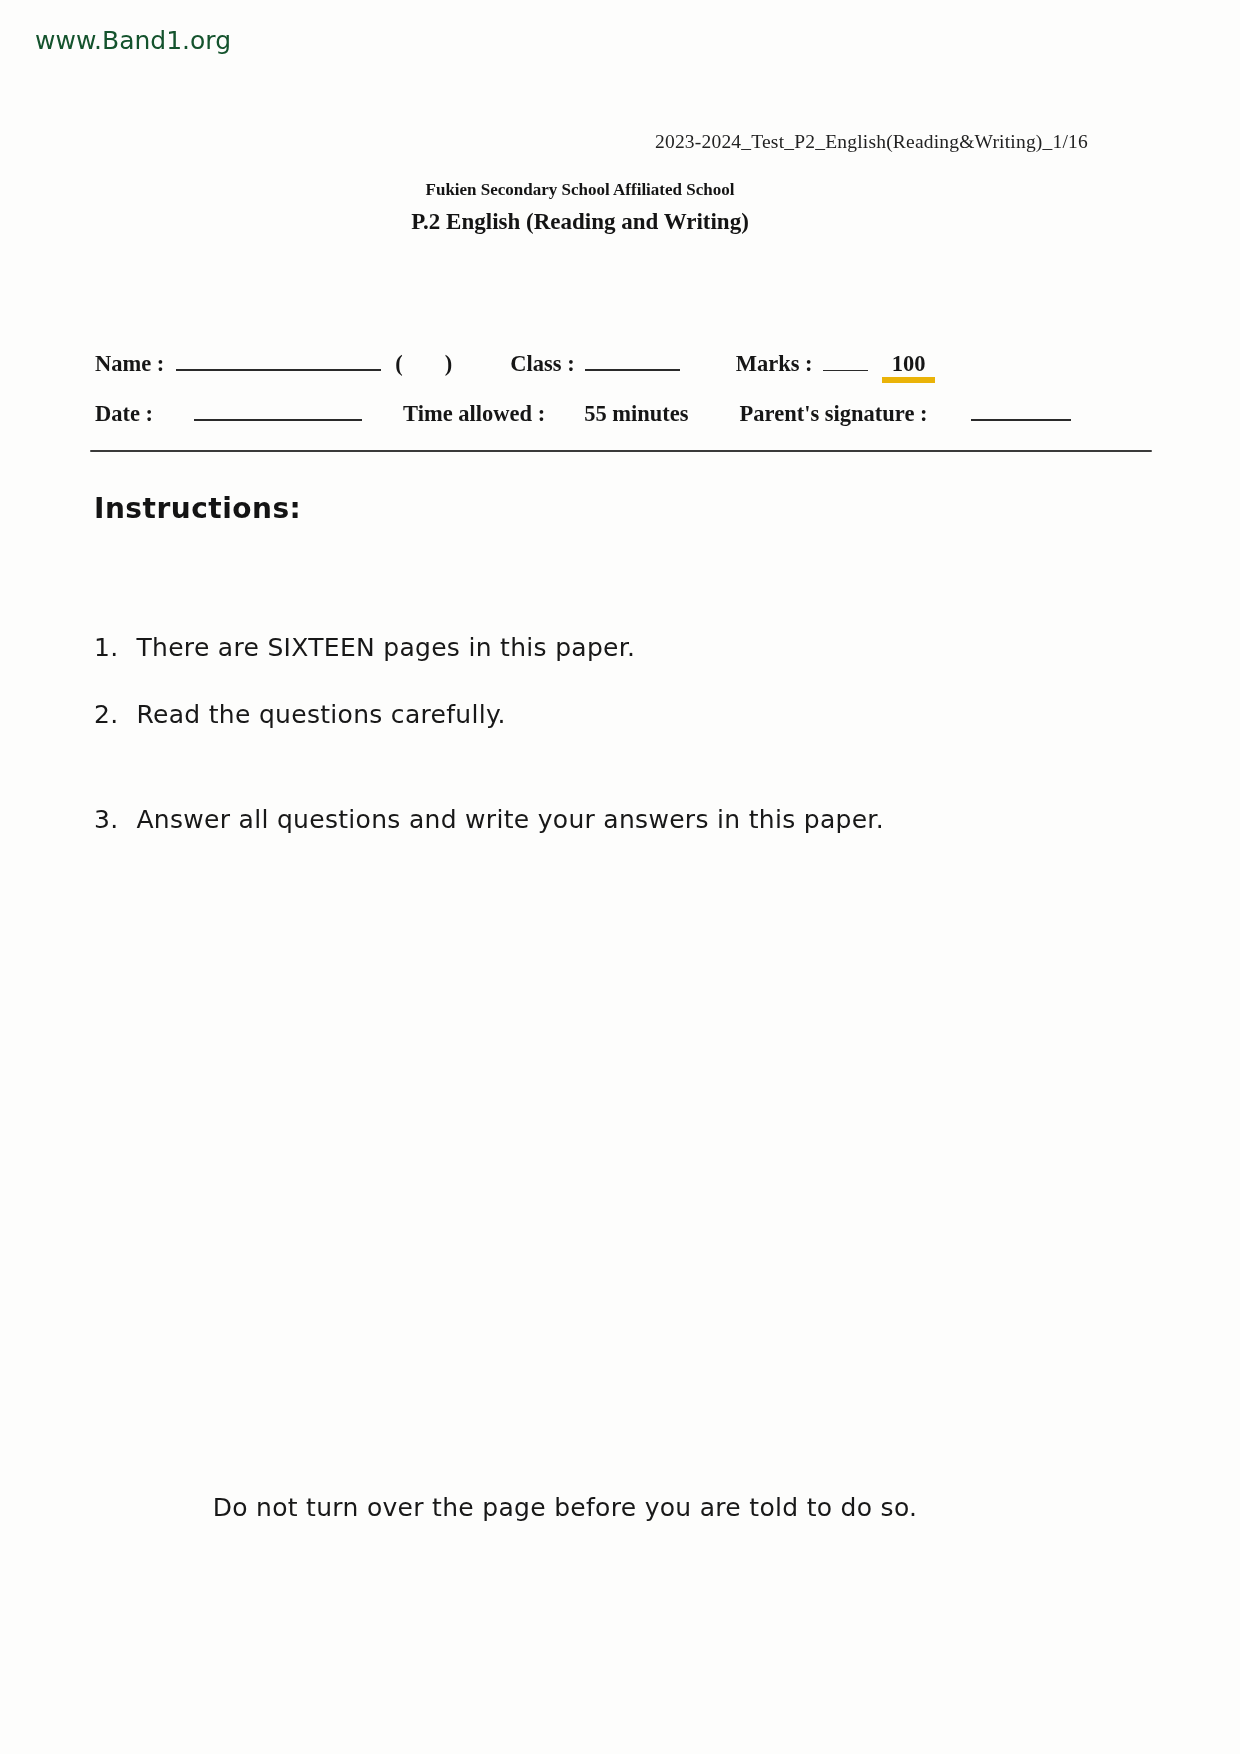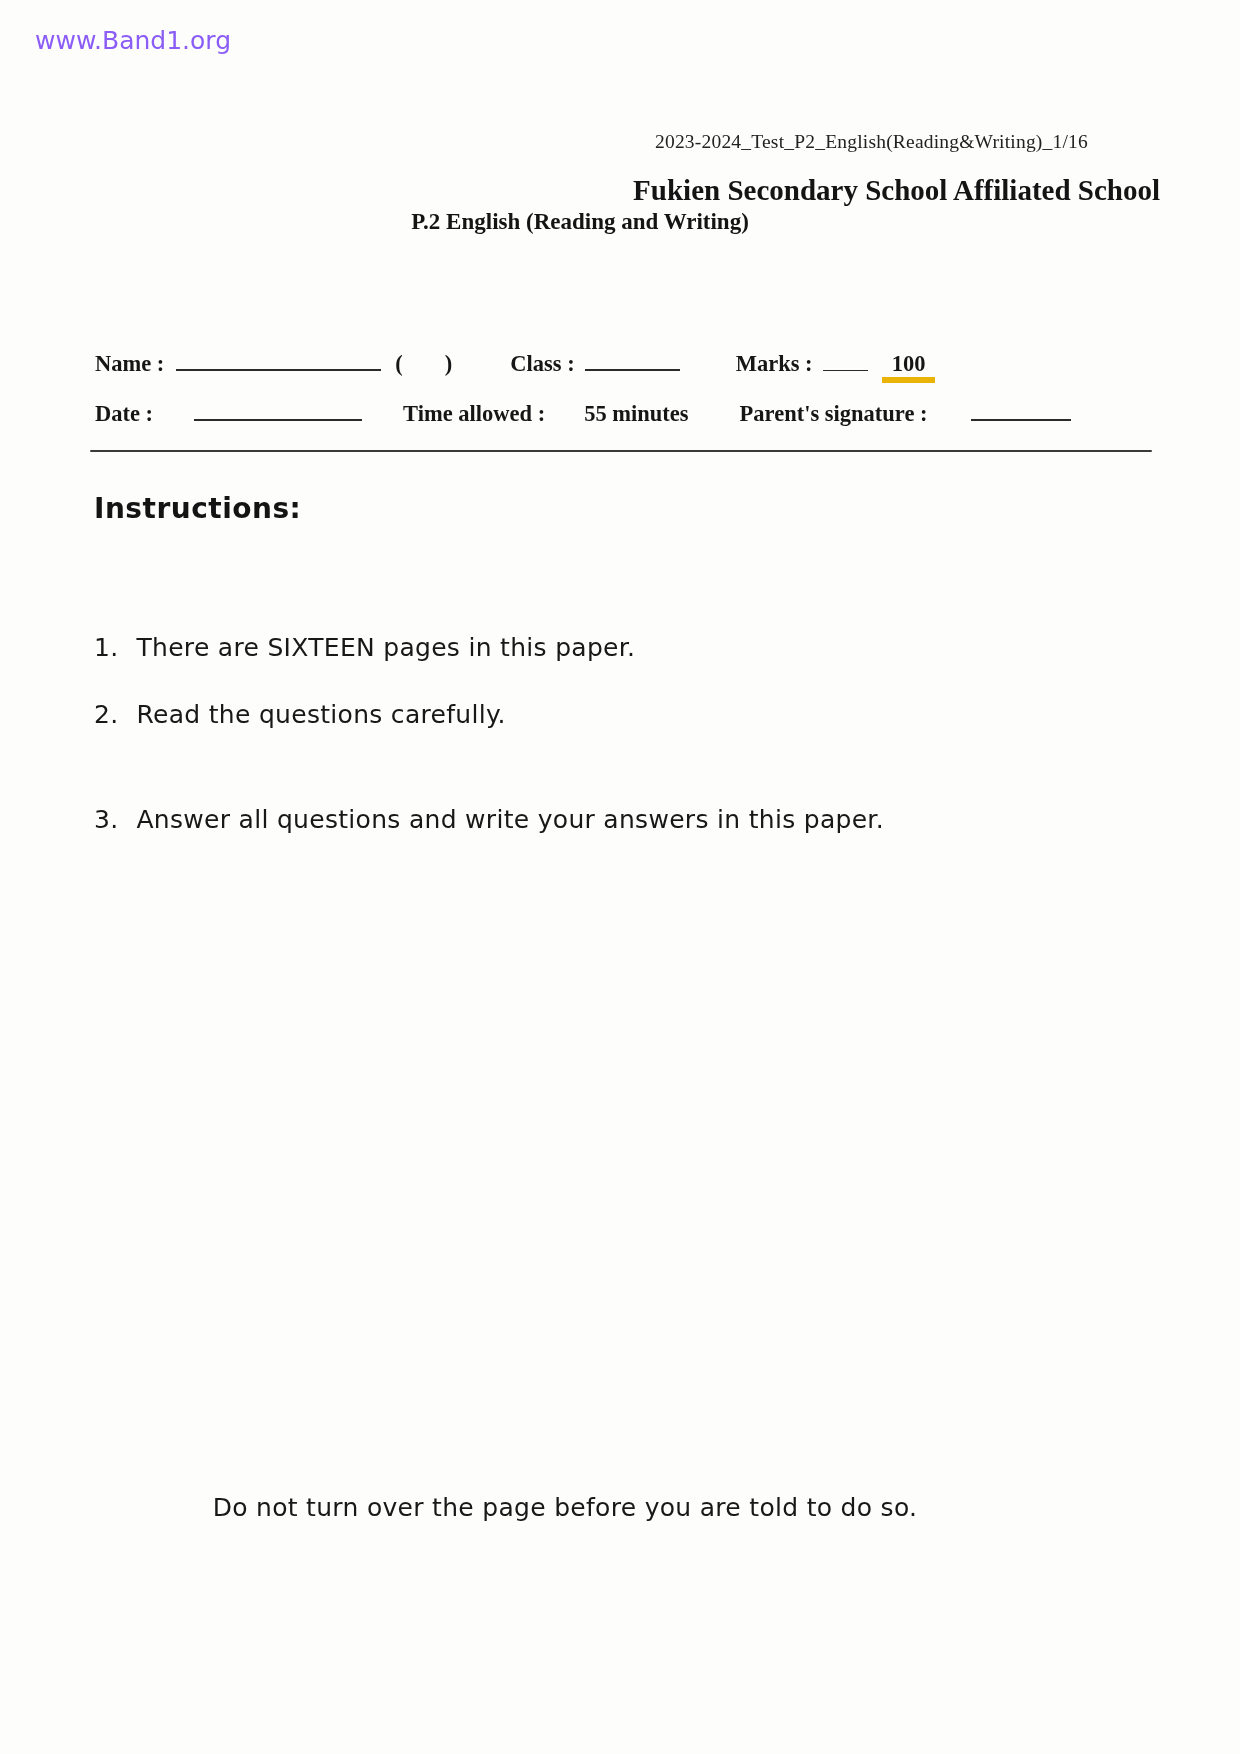--- a/index.html
+++ b/index.html
@@ -14,37 +14,37 @@
   }
 
   
   .serif  { font-family: "Liberation Serif", "DejaVu Serif", serif; }
   .comic  { font-family: "DejaVu Sans", "Liberation Sans", sans-serif; }
   .sans   { font-family: "DejaVu Sans", "Liberation Sans", sans-serif; }
 
   
   .watermark {
     position: absolute; left: 35px; top: 26px;
-    font-size: 25px; font-weight: 400; color: #8b5cf6;
+    font-size: 25px; font-weight: 400; color: #14532d;
   }
 
   
   .docref {
     position: absolute; left: 655px; top: 131px;
     font-size: 19.5px; font-weight: 400; color: #222;
     letter-spacing: 0.2px;
   }
 
   
   .title-block {
     position: absolute; left: 0; top: 174px; width: 1160px;
     text-align: center;
   }
   .title-line { font-weight: 700; color: #141414; }
-  .title-school { font-size: 29px; line-height: 32px; text-align: right; }
+  .title-school { font-size: 17px; line-height: 32px; }
   .title-test   { font-size: 23px;   line-height: 32px; }
   .title-paper  { font-size: 23px;   line-height: 32px; }
 
   
   .form-row {
     position: absolute; left: 95px; width: 1080px;
     display: flex; align-items: baseline;
     font-size: 22.5px; font-weight: 700; color: #161616;
     white-space: nowrap;
   }

